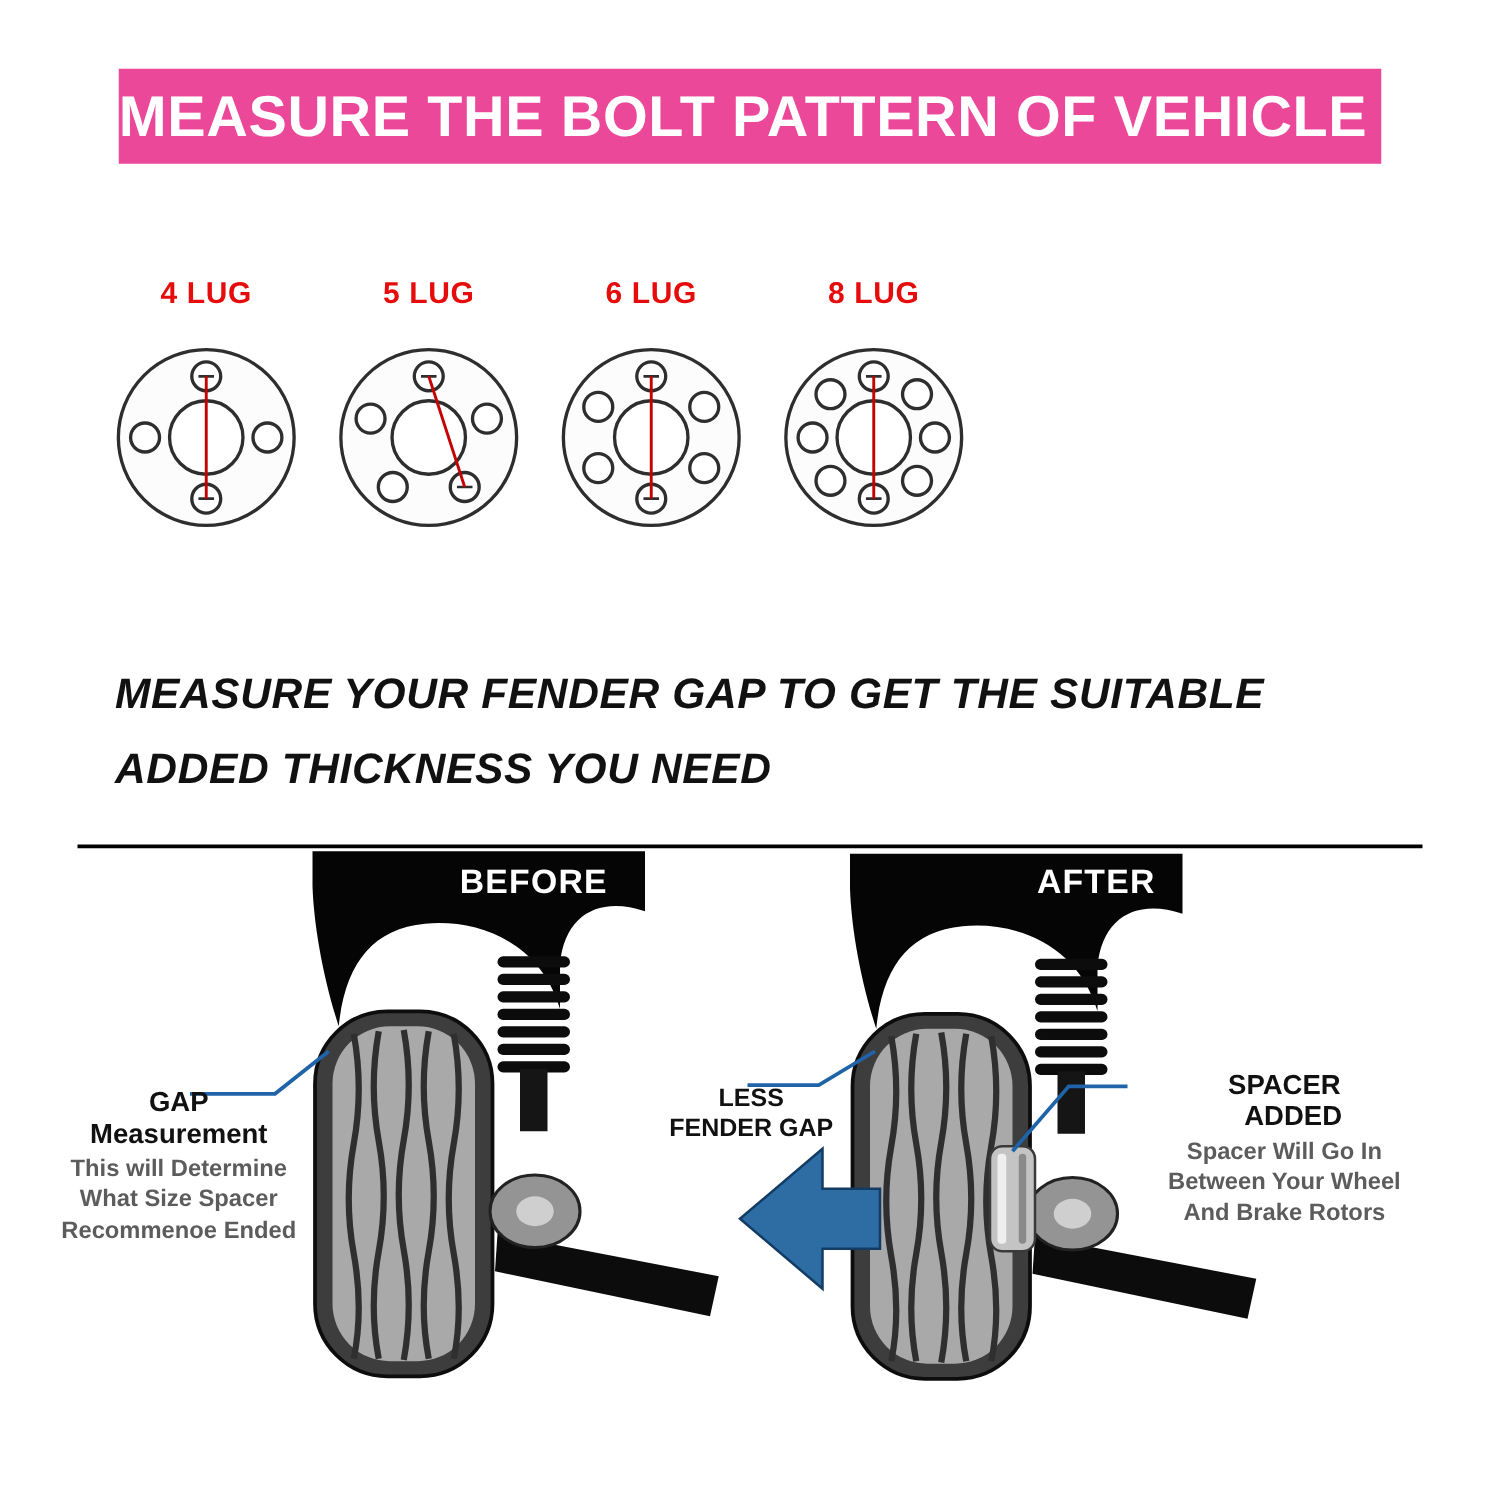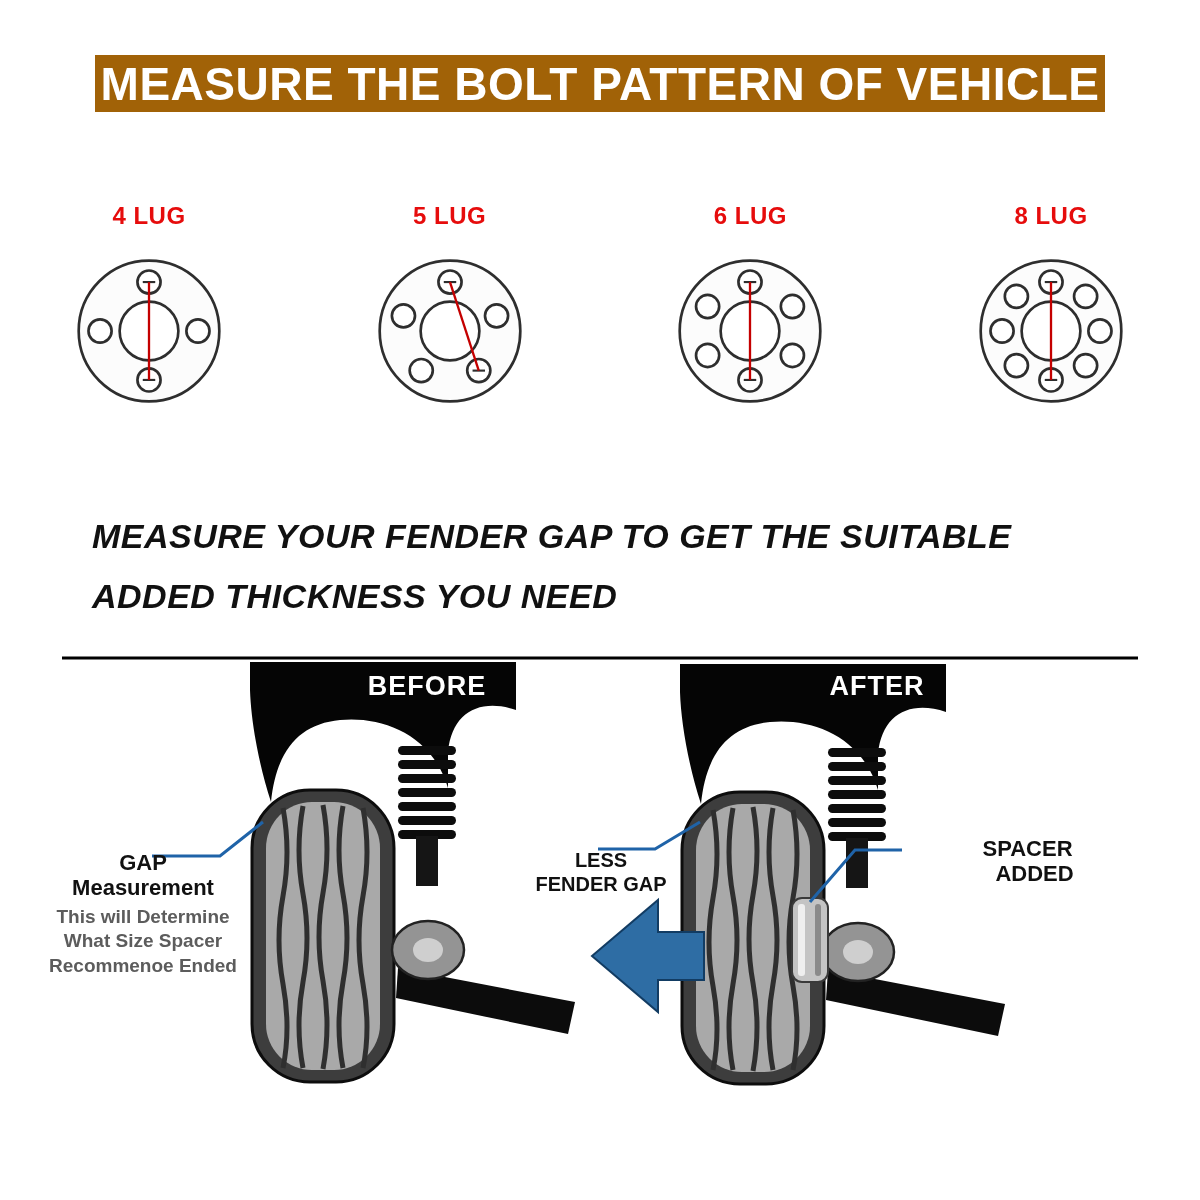--- a/index.html
+++ b/index.html
@@ -7,26 +7,26 @@
     --measure:#c40000;
     --blue:#1f63a8;
     --arrow:#2e6da4;
   }
   *{box-sizing:border-box;margin:0;padding:0}
   html,body{width:1200px;height:1200px;background:#fff;overflow:hidden;
     font-family:"Liberation Sans",sans-serif;color:#111}
   .page{position:relative;width:1200px;height:1200px;background:#fff}
 
   
-  .banner{margin:55px 95px 0;height:57px;background:#a16207;color:#fff;
-    display:flex;align-items:center;justify-content:center}
+  .banner{margin:55px 95px 0;height:76px;background:#ec4899;color:#fff;
+    display:flex;align-items:center;justify-content:flex-start}
   .banner span{font-size:46px;font-weight:800;letter-spacing:.5px;white-space:nowrap}
 
   
-  .lug-row{margin-top:90px;padding:0 60px;display:flex;justify-content:space-between}
+  .lug-row{margin-top:90px;padding:0 76px;display:flex;}
   .lug{display:flex;flex-direction:column;align-items:center}
   .lug-label{color:var(--red);font-size:24px;font-weight:800;margin-bottom:12px;letter-spacing:.5px}
   .lug-svg{width:178px;height:178px;display:block}
   .lug-outer{fill:#fcfcfc;stroke:#2e2e2e;stroke-width:3}
   .lug-center{fill:#fff;stroke:#2e2e2e;stroke-width:3}
   .lug-hole{fill:#fff;stroke:#2e2e2e;stroke-width:3}
   .lug-slot{stroke:#2e2e2e;stroke-width:2.4}
   .measure-line{stroke:var(--measure);stroke-width:2.6}
 
   
@@ -193,17 +193,22 @@
       <div class="callout-note">
         <div>This will Determine</div>
         <div>What Size Spacer</div>
         <div>Recommenoe Ended</div>
       </div>
     </div>
 
     <div class="overlay spacer-callout">
       <div class="callout-title">SPACER</div>
       <div class="callout-title indent">ADDED</div>
+      <div class="callout-note">
+        <div>Spacer Will Go In</div>
+        <div>Between Your Wheel</div>
+        <div>And Brake Rotors</div>
+      </div>
     </div>
 
   </div>
 
 </div>
 
 </body></html>

